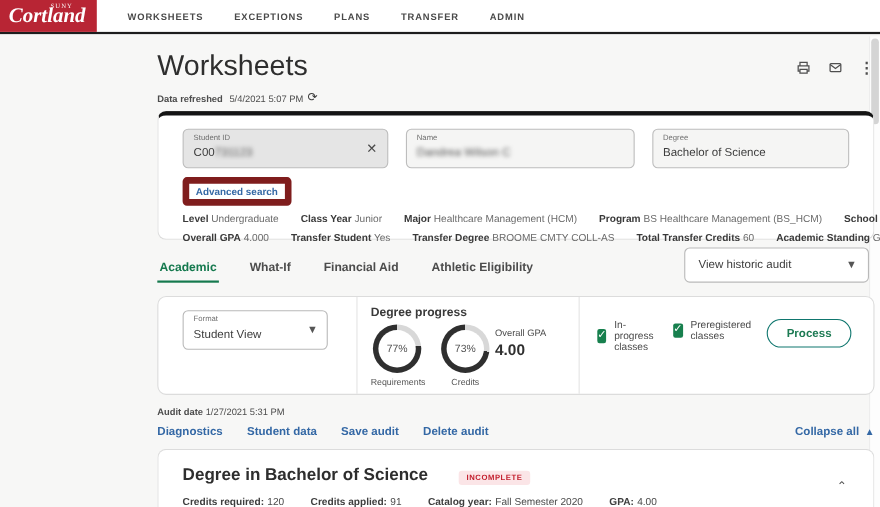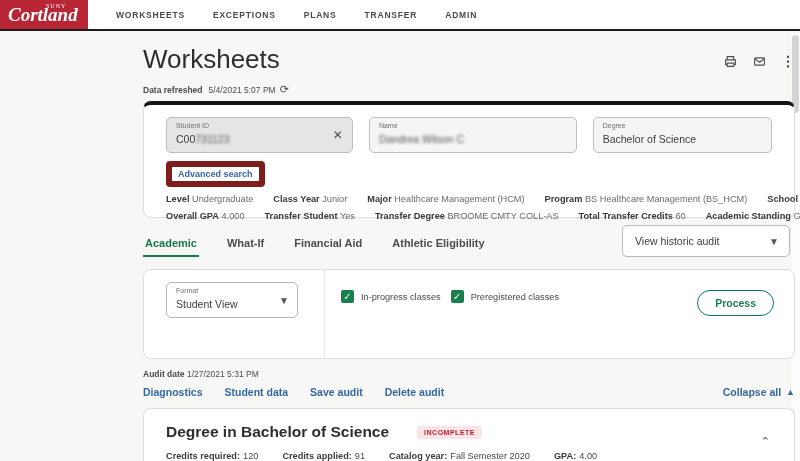--- a/index.html
+++ b/index.html
@@ -92,21 +92,21 @@
   .audit-date { font-size:8.5px; color:#4c4c4c; }
   .audit-date b { font-weight:bold; }
   .links-row { display:flex; gap:22px; margin-top:7px; align-items:center; }
   .tlink { font-size:10.5px; font-weight:bold; color:#3468a5; cursor:pointer; }
   .collapse { margin-left:auto; display:flex; align-items:center; gap:5px; color:#3468a5; cursor:pointer; }
   .collapse .chev { color:#3468a5; font-size:9px; }
 
   
   .degree-card { margin-top:10px; height:75px; padding:14px 22px 0 22px; position:relative;
                  border-bottom:none; border-radius:8px 8px 0 0; }
-  .deg-head { display:flex; align-items:center; gap:28px; }
+  .deg-head { display:flex; align-items:flex-end; gap:28px; }
   .deg-title { font-size:15.5px; font-weight:bold; color:#2e2e2e; }
   .status-badge { background:#fbe5e7; color:#c3202f; font-size:7px; font-weight:bold; letter-spacing:0.5px;
                   padding:3px 7px; border-radius:3px; }
   .deg-stats { display:flex; gap:24px; margin-top:10px; font-size:9.2px; color:#4a4a4a; }
   .deg-stats .pair b { font-weight:bold; margin-right:3px; color:#3e3e3e; }
   .deg-collapse { position:absolute; right:24px; top:26px; font-size:11px; color:#4c4c4c; cursor:pointer; }
 </style>
 </head>
 <body>
 
@@ -207,20 +207,41 @@
     </div>
 
     <section class="card audit-card">
       <div class="ac-left">
         <div class="format-box">
           <span class="field-label">Format</span>
           <span class="field-value">Student View</span>
           <span class="chev">▼</span>
         </div>
       </div>
+      <div class="ac-mid">
+        <div class="dp-title">Degree progress</div>
+        <div class="rings">
+          <div class="ring-wrap">
+            <div class="ring" style="background: conic-gradient(rgb(216, 216, 216) 0deg, rgb(216, 216, 216) 23%, rgb(47, 47, 47) 23%, rgb(47, 47, 47) 100%);">
+              <span class="ring-text">77%</span>
+            </div>
+            <div class="ring-label">Requirements</div>
+          </div>
+          <div class="ring-wrap">
+            <div class="ring" style="background: conic-gradient(rgb(216, 216, 216) 0deg, rgb(216, 216, 216) 27%, rgb(47, 47, 47) 27%, rgb(47, 47, 47) 100%);">
+              <span class="ring-text">73%</span>
+            </div>
+            <div class="ring-label">Credits</div>
+          </div>
+        </div>
+        <div class="gpa-block">
+          <div class="gpa-label">Overall GPA</div>
+          <div class="gpa-value">4.00</div>
+        </div>
+      </div>
       <div class="ac-right">
         <div class="cbx">
           <span class="cbx-box">✓</span>
           <span class="cbx-label">In-progress classes</span>
         </div>
         <div class="cbx">
           <span class="cbx-box">✓</span>
           <span class="cbx-label">Preregistered classes</span>
         </div>
         <button class="process-btn">Process</button>

